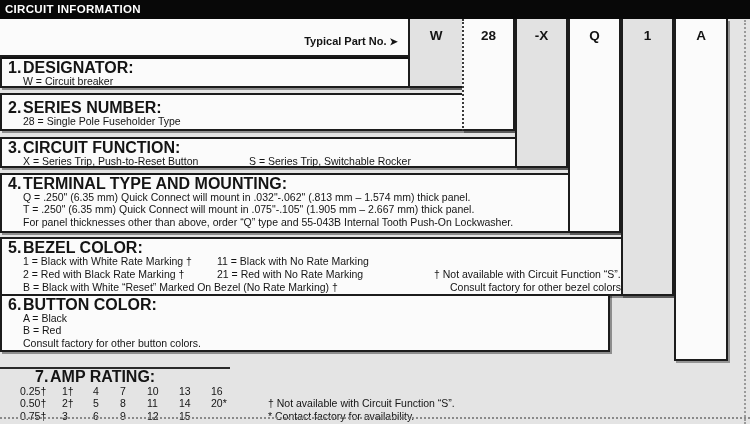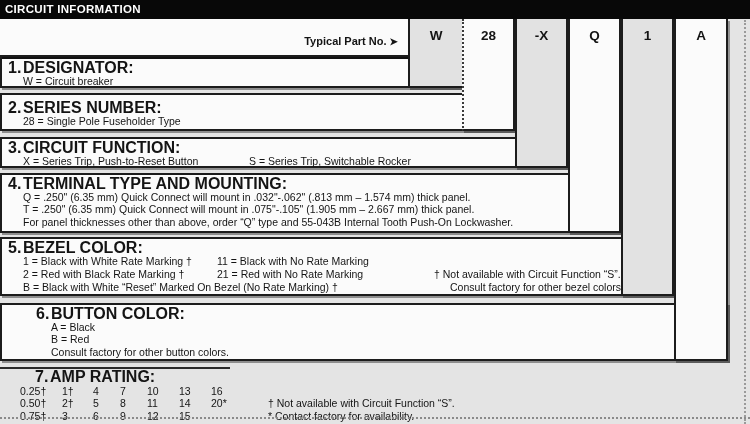--- a/index.html
+++ b/index.html
@@ -30,21 +30,21 @@
   #col-1 {left:621px; width:53px; height:277px;}
   #col-a {left:674px; width:54px; height:342px;}
   
   .sec{position:absolute; left:0; background:#fbfbfb; box-sizing:border-box; z-index:2;
     border:2px solid #1c1c1c; box-shadow:2px 2px 0 rgba(0,0,0,.38); padding-top:3px;}
   #sec1{top:57px;  width:462px; height:31px;}
   #sec2{top:93px;  width:515px; height:38px; padding-top:7px;}
   #sec3{top:137px; width:568px; height:31px;}
   #sec4{top:173px; width:621px; height:60px;}
   #sec5{top:237px; width:674px; height:59px;}
-  #sec6{top:303px; width:728px; height:58px;padding-left:28px;}
+  #sec6{top:294px; width:610px; height:58px;}
   #sec7{position:absolute; left:0; top:367px; width:750px; height:53px; z-index:2;
     border-top:2px solid #2a2a2a; border-image:linear-gradient(to right,#2a2a2a 0 230px,transparent 230px) 1;}
   .h{font-weight:bold; font-size:16px; white-space:nowrap;}
   .h .n{display:inline-block; width:15px; margin-left:6px;}
   .bl{margin-left:21px; white-space:nowrap;}
   .rowrel{position:relative; height:13px; white-space:nowrap;}
   .at{position:absolute; top:0; white-space:nowrap;}
   
   .amprow{position:relative; height:12.5px;}
   .ac0{left:20px;} .ac1{left:62px;} .ac2{left:93px;} .ac3{left:120px;}

